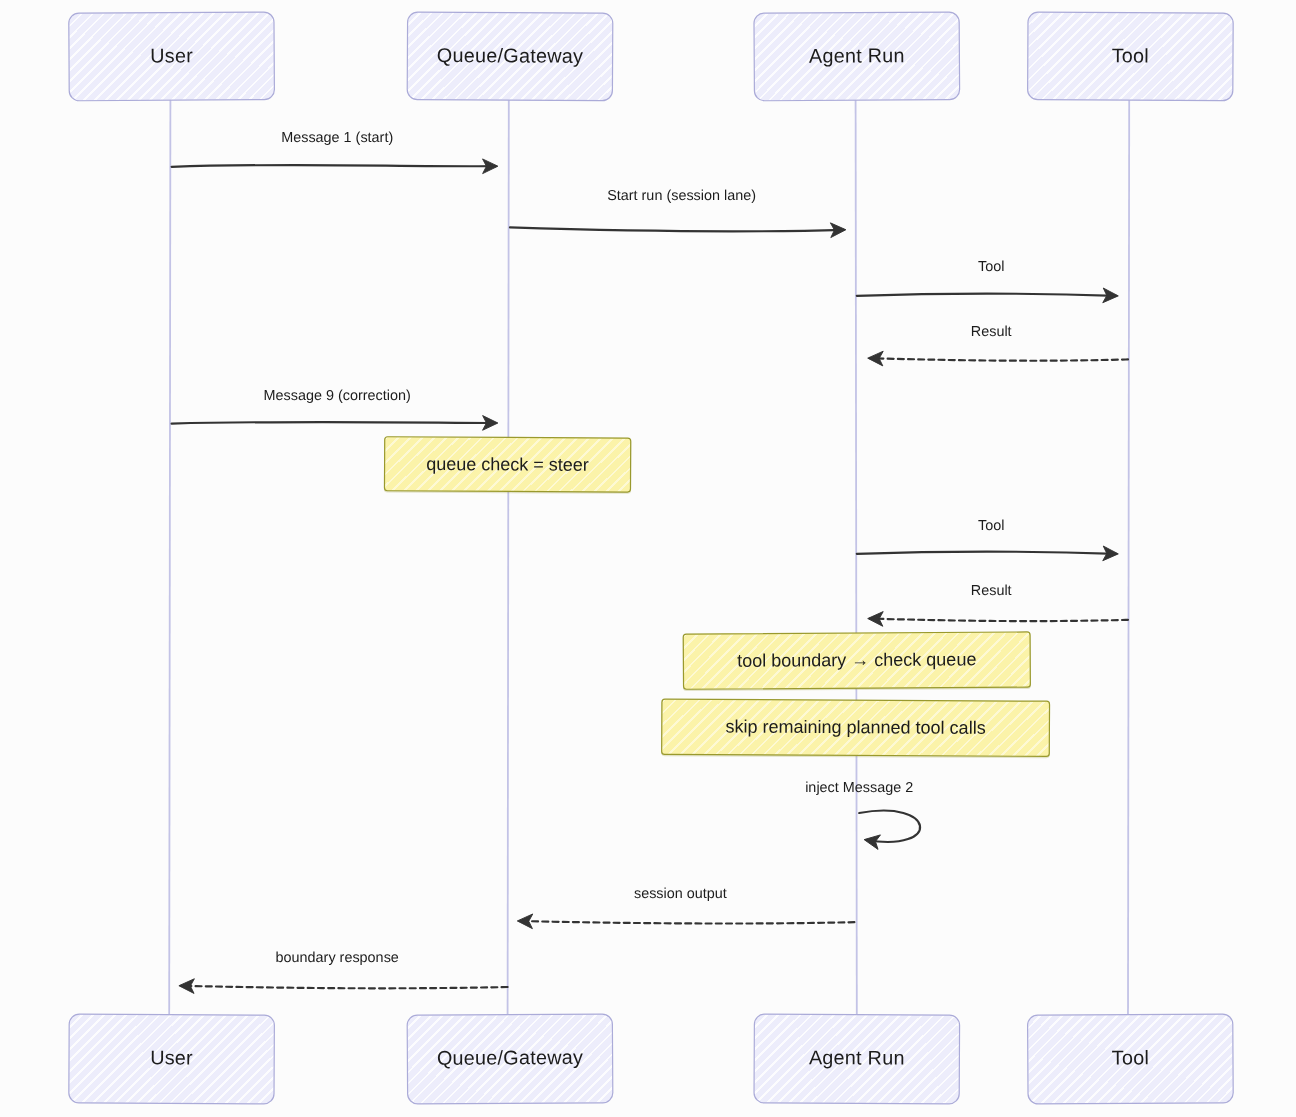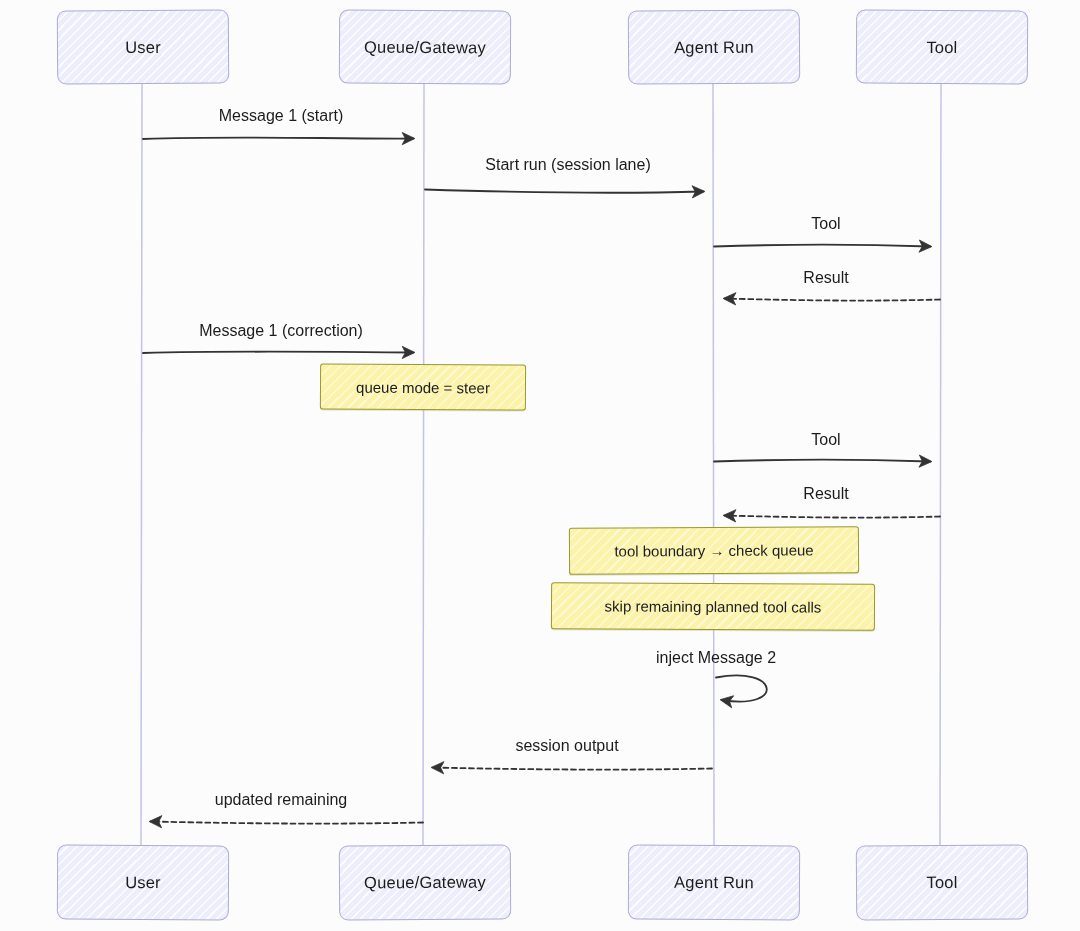--- a/index.html
+++ b/index.html
@@ -24,21 +24,21 @@
     background-color:#fbf3a9;
     background-image:repeating-linear-gradient(135deg,
       rgba(255,255,255,.5) 0px, rgba(255,255,255,.5) 1.6px,
       rgba(255,255,255,0) 1.6px, rgba(255,255,255,0) 7px);
     border:1.7px solid #99992e;border-radius:3px;
     font-size:15px;white-space:nowrap;
     box-shadow:0 1px 0 rgba(153,153,46,.25);
   }
   .mlabel{
     position:absolute;transform:translateX(-50%);
-    font-size:16px;white-space:nowrap;
+    font-size:12px;white-space:nowrap;
   }
   .tiltA{transform:rotate(-.35deg);}
   .tiltB{transform:rotate(.3deg);}
 </style>
 </head>
 <body>
 
 <div class="stage">
 
   <svg class="layer" viewBox="0 0 1080 931" aria-hidden="true">
@@ -84,29 +84,29 @@
       <span>Agent Run</span>
     </div>
   <div class="pbox tiltB" style="left:856px;top:10px">
       <span>Tool</span>
     </div>
 
   <div class="mlabel" style="left:281px;top:107px">Message 1 (start)</div>
   <div class="mlabel" style="left:568px;top:156px">Start run (session lane)</div>
   <div class="mlabel" style="left:826px;top:215px">Tool</div>
   <div class="mlabel" style="left:826px;top:269px">Result</div>
-  <div class="mlabel" style="left:281px;top:322px">Message 1 (correction)</div>
+  <div class="mlabel" style="left:281px;top:322px">Message 9 (correction)</div>
   <div class="mlabel" style="left:826px;top:431px">Tool</div>
   <div class="mlabel" style="left:826px;top:485px">Result</div>
   <div class="mlabel" style="left:716px;top:649px">inject Message 2</div>
   <div class="mlabel" style="left:567px;top:737px">session output</div>
-  <div class="mlabel" style="left:281px;top:791px">updated remaining</div>
+  <div class="mlabel" style="left:281px;top:791px">boundary response</div>
 
   <div class="note tiltB" style="left:320px;top:364px;width:204px;height:44px">
-      <span>queue mode = steer</span>
+      <span>queue check = steer</span>
     </div>
   <div class="note tiltA" style="left:569px;top:527px;width:288px;height:45px">
       <span>tool boundary → check queue</span>
     </div>
   <div class="note tiltB" style="left:551px;top:583px;width:322px;height:45px">
       <span>skip remaining planned tool calls</span>
     </div>
 
   <div class="pbox bottom tiltB" style="left:57px;top:845px">
       <span>User</span>

